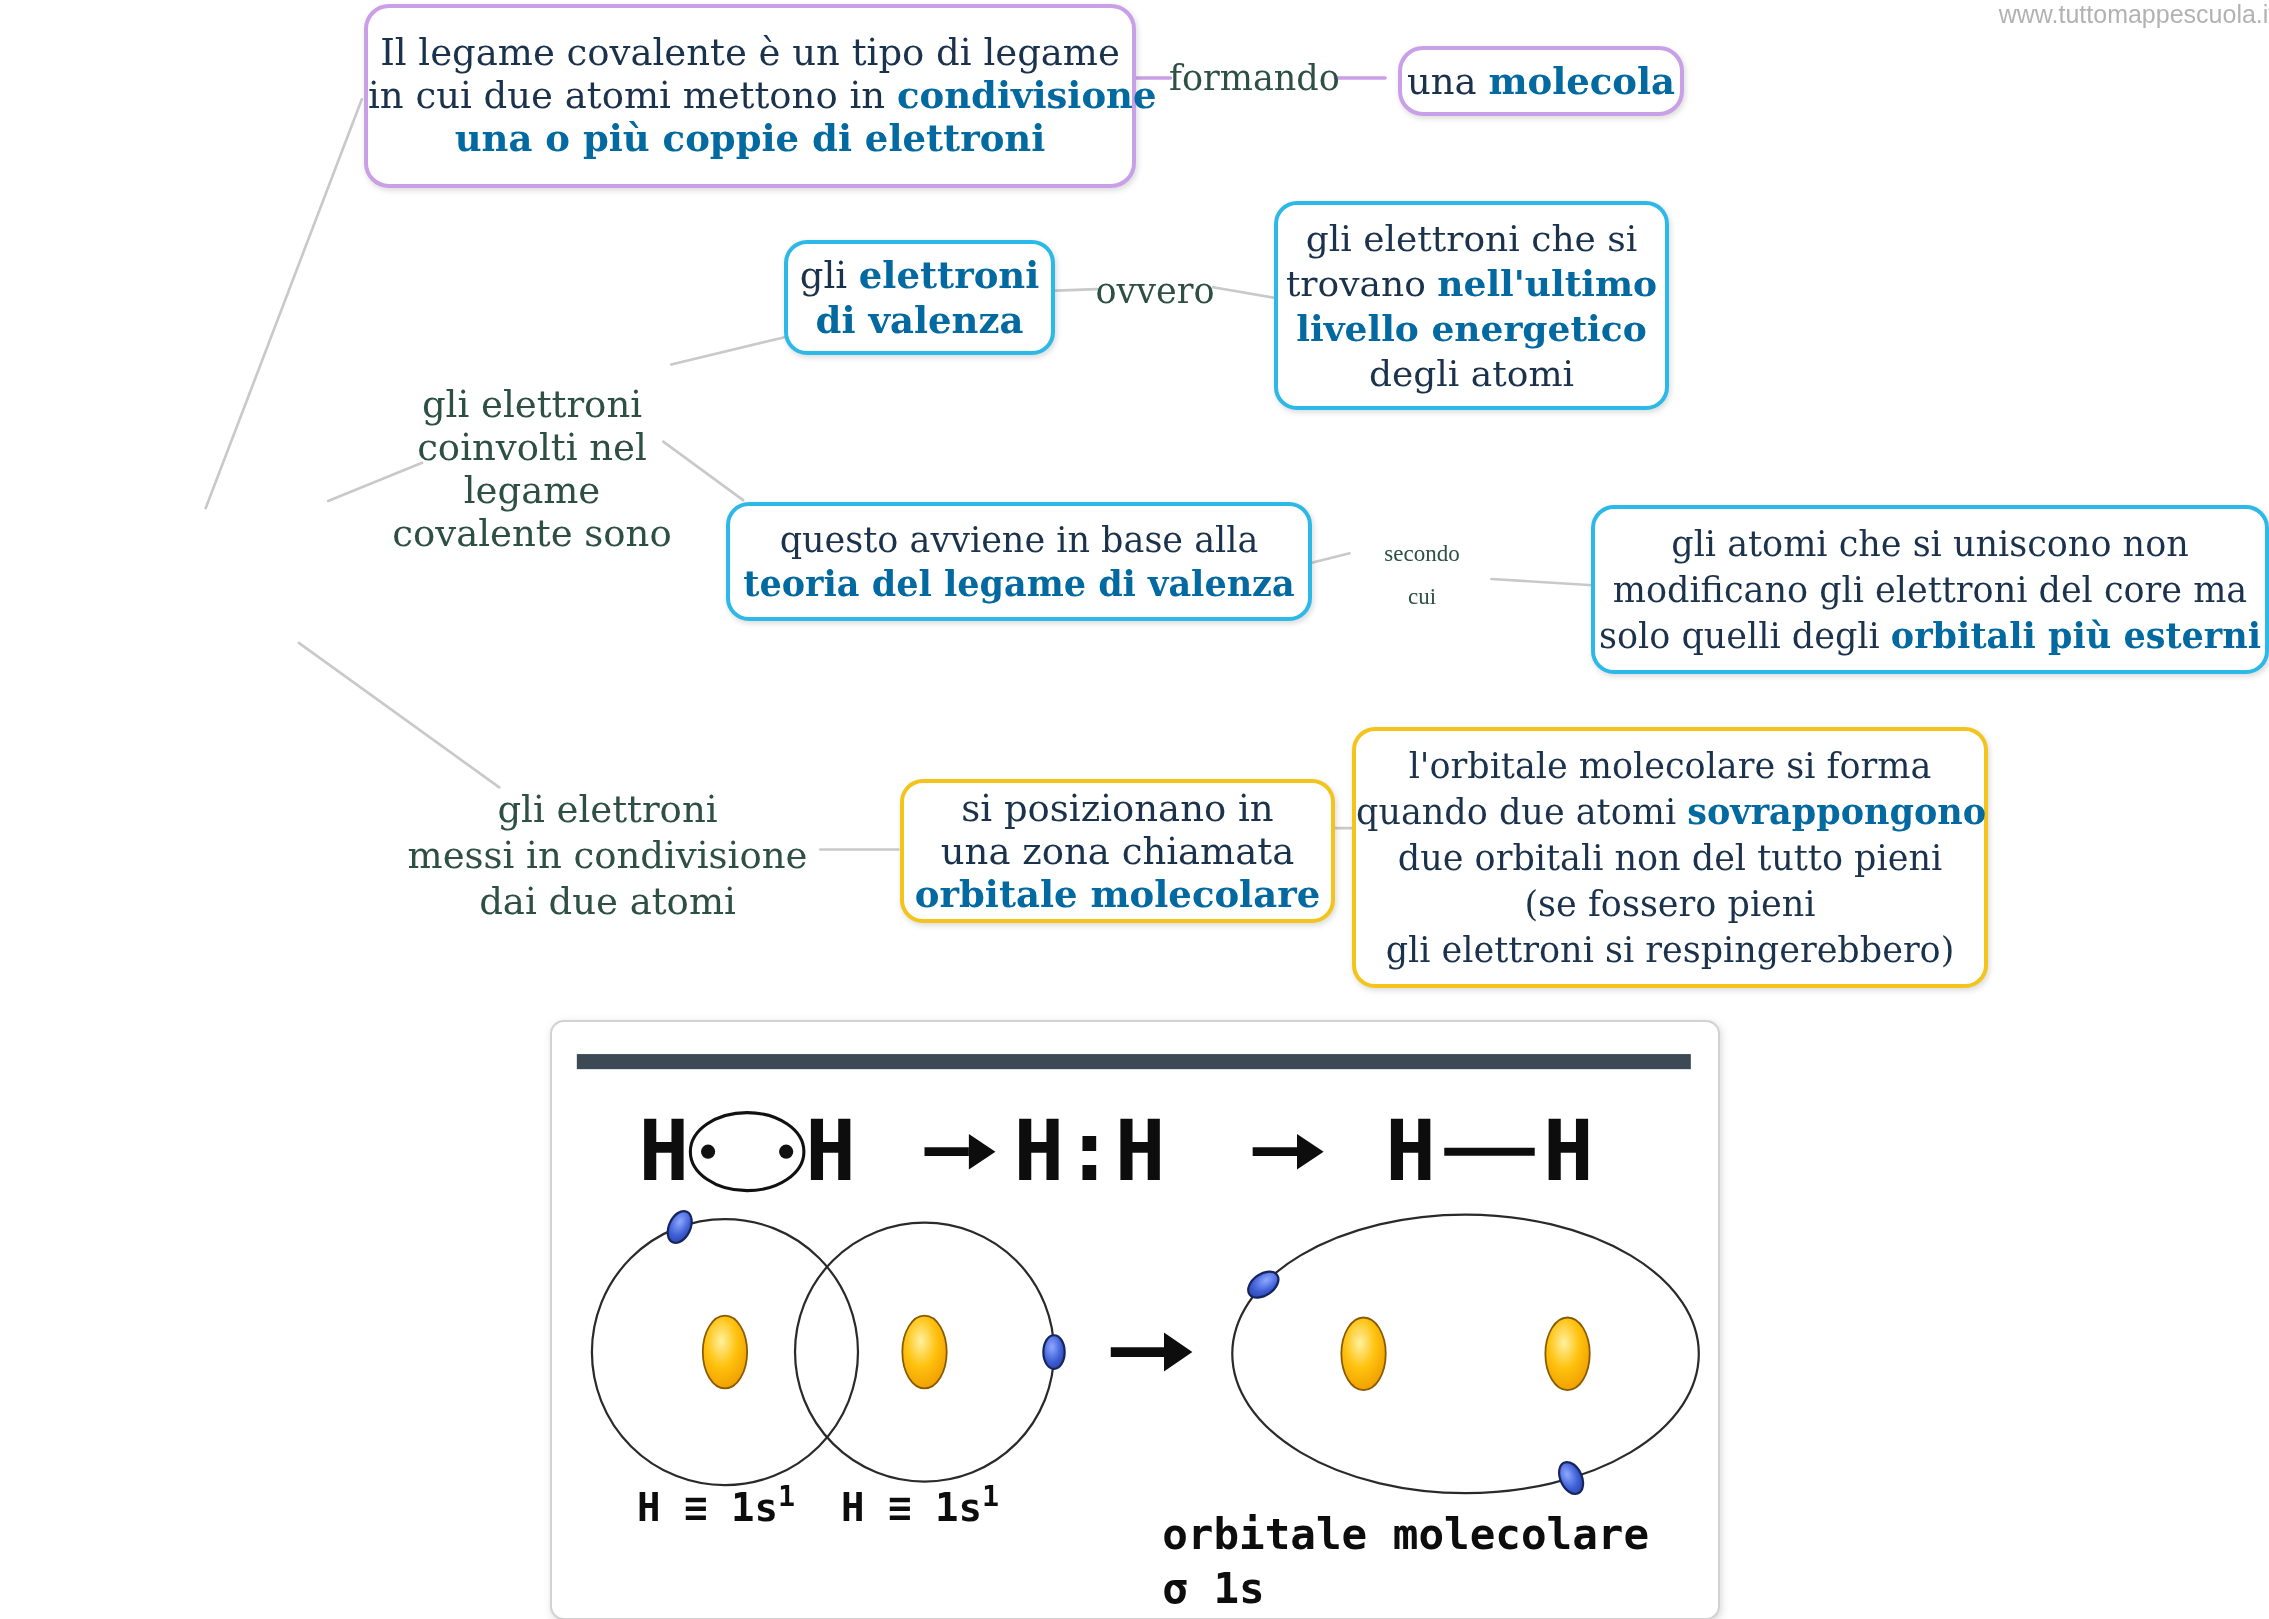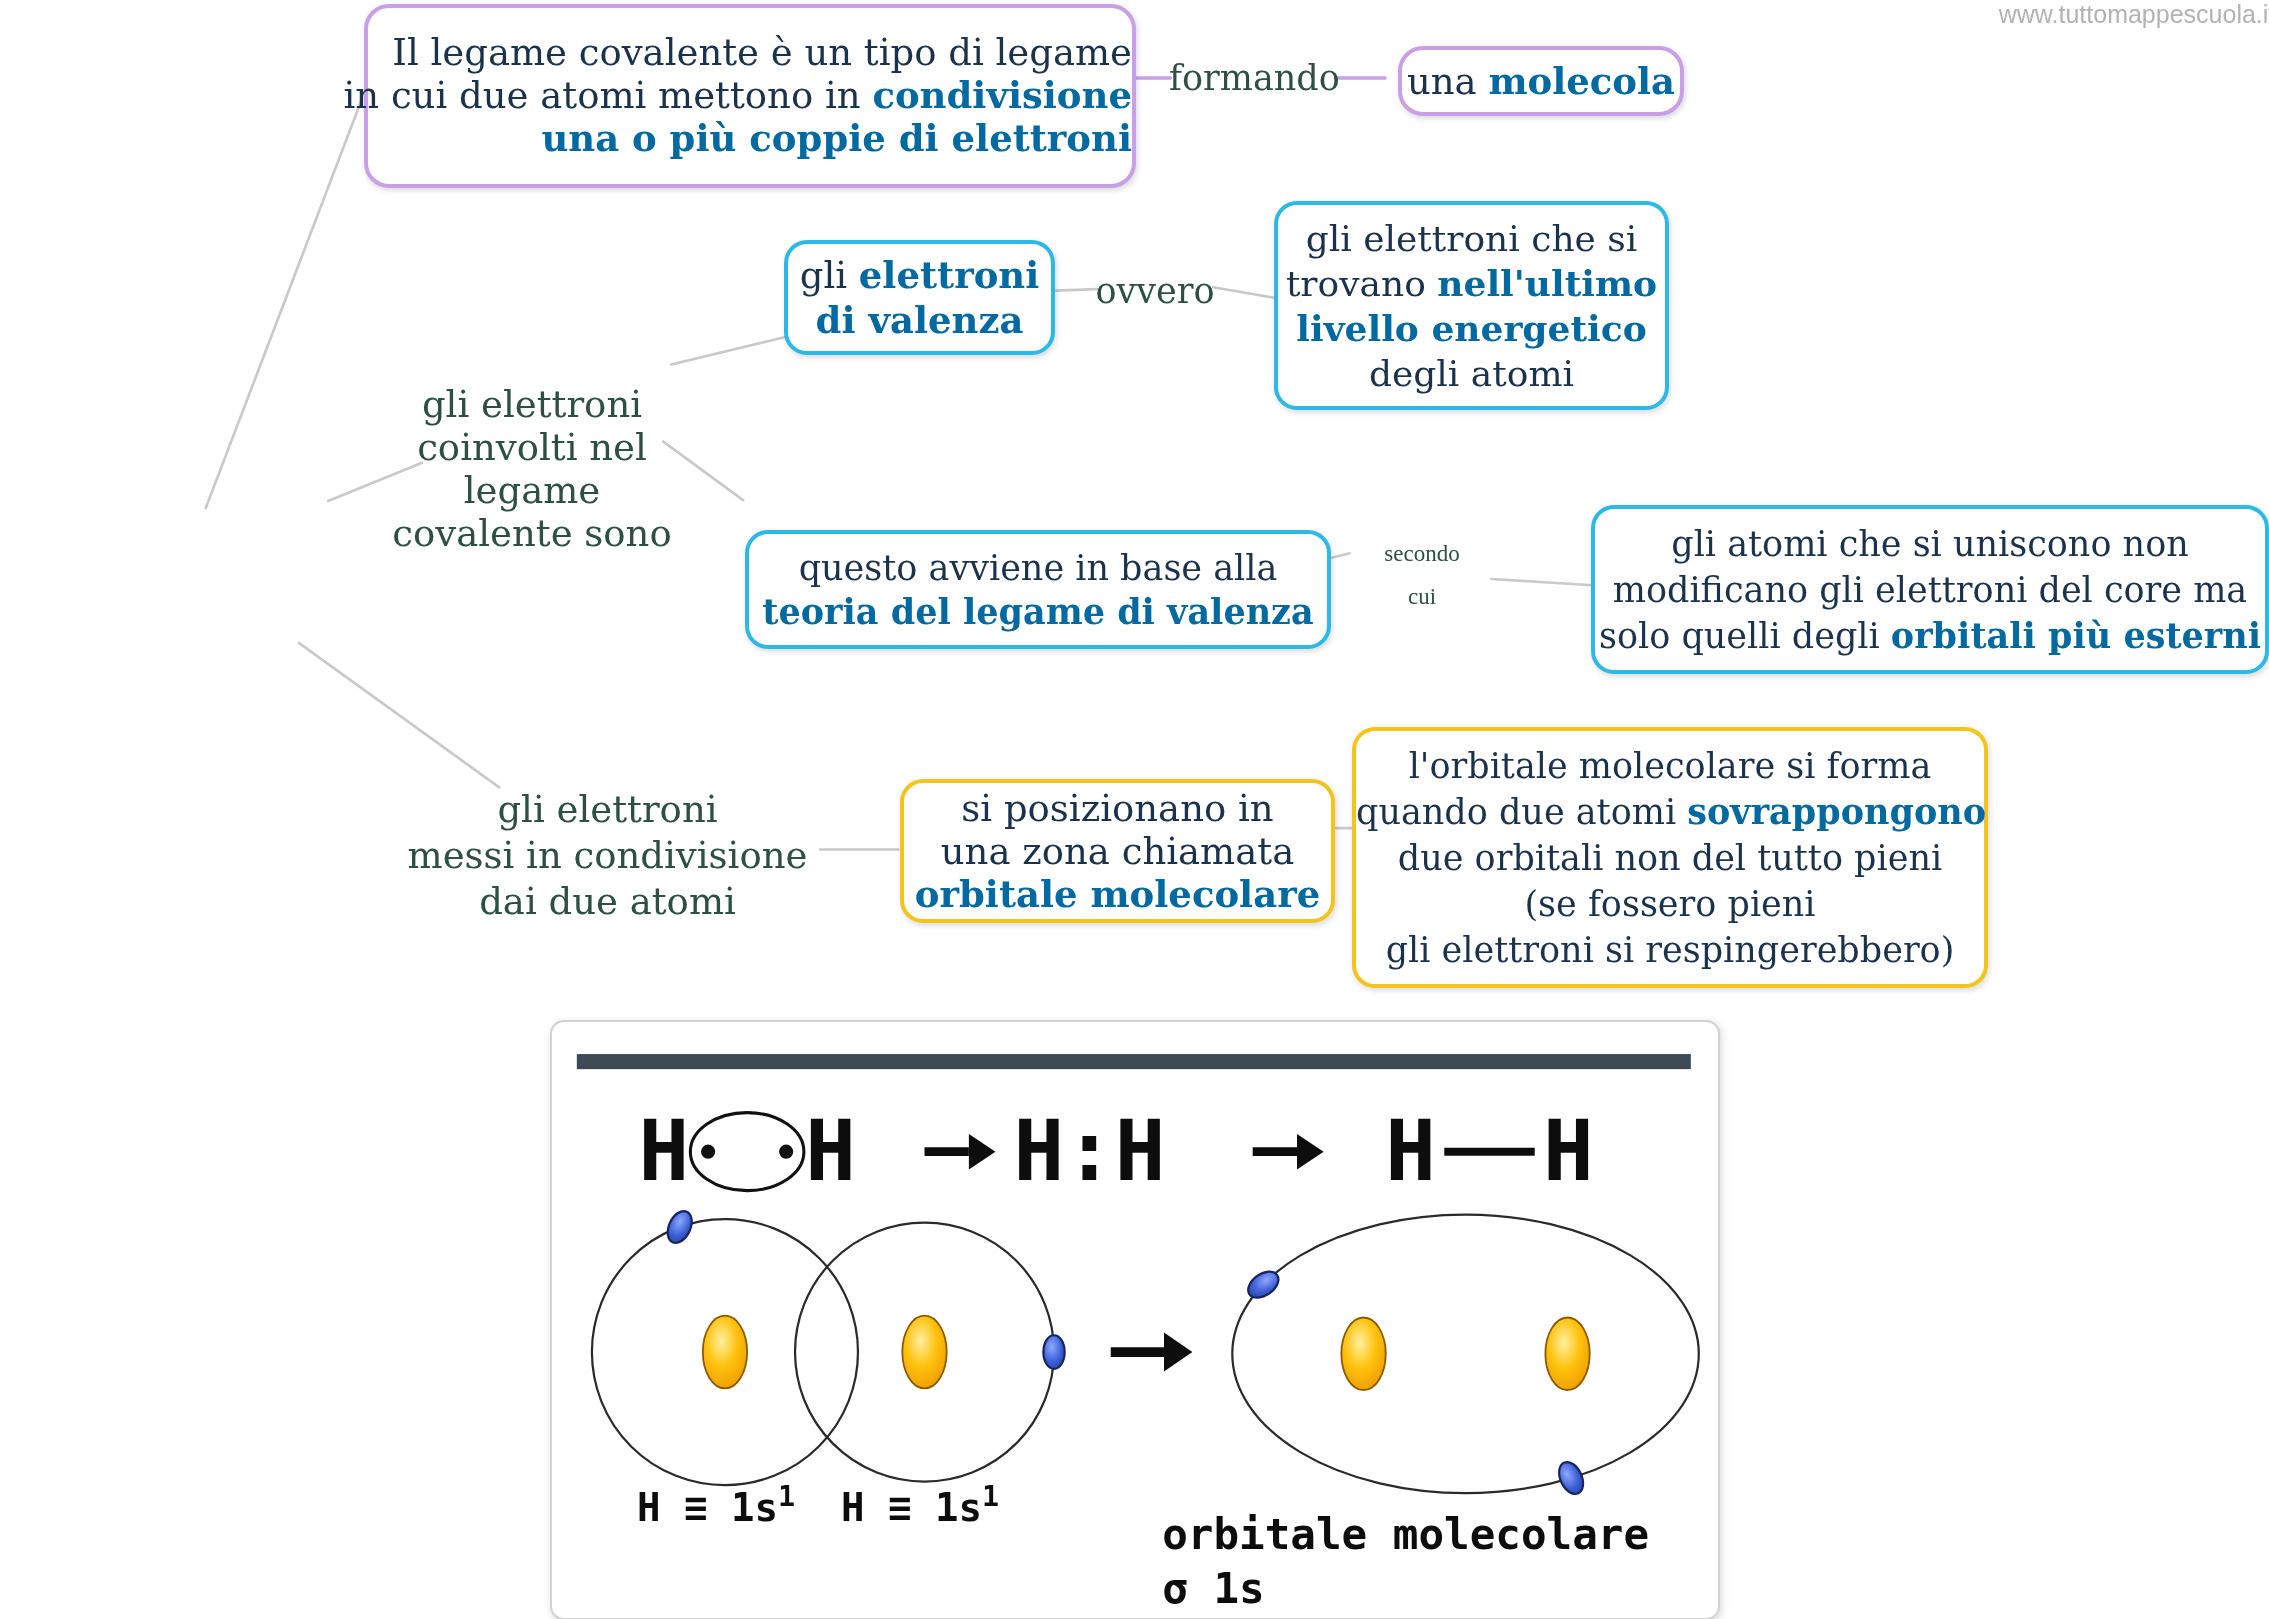--- a/index.html
+++ b/index.html
@@ -46,21 +46,21 @@
       <line x1="1499" y1="934" x2="1524" y2="934"></line>
     </g>
     <g stroke="#c9a0e8" stroke-width="4" stroke-linecap="round">
       <line x1="1274" y1="88" x2="1320" y2="88"></line>
       <line x1="1506" y1="88" x2="1562" y2="88"></line>
     </g>
   </svg>
 
   <div id="watermark">www.tuttomappescuola.it</div>
 
-  <div class="box purple" style="left:364px;top:3.5px;width:764px;height:176px;font-size:37px;line-height:43px;align-items:flex-end;">
+  <div class="box purple" style="left:364px;top:3.5px;width:764px;height:176px;font-size:37px;line-height:43px;">
     <div class="ln"><span>Il legame covalente è un tipo di legame</span><b></b></div>
     <div class="ln"><span>in cui due atomi mettono in </span><b>condivisione</b></div>
     <div class="ln"><span></span><b>una o più coppie di elettroni</b></div>
   </div>
 
   <div class="plain" style="left:1169px;top:57px;width:168px;font-size:35px;line-height:43px;">
     <div class="ln">formando</div>
   </div>
 
   <div class="box purple" style="left:1386px;top:46px;width:278px;height:62px;font-size:37px;line-height:43px;margin-left:12px;">
@@ -84,21 +84,21 @@
   </div>
 
   <div class="plain" style="left:390px;top:383px;width:284px;font-size:37px;line-height:43px;">
     <div class="ln">gli elettroni</div>
     <div class="ln">coinvolti nel</div>
     <div class="ln">legame</div>
     <div class="ln">covalente sono</div>
   </div>
 
 
-  <div class="box cyan" style="left:745px;top:502px;width:578px;height:111px;font-size:35px;line-height:43px;margin-top:28px;">
+  <div class="box cyan" style="left:726px;top:502px;width:578px;height:111px;font-size:35px;line-height:43px;">
     <div class="ln"><span>questo avviene in base alla</span><b></b></div>
     <div class="ln"><span></span><b>teoria del legame di valenza</b></div>
   </div>
 
   <div class="plain" style="left:1351px;top:532px;width:142px;font-size:23px;line-height:43px;font-family:Liberation Serif, serif;">
     <div class="ln">secondo</div>
     <div class="ln">cui</div>
   </div>
 
   <div class="box cyan" style="left:1591px;top:505px;width:670px;height:161px;font-size:35px;line-height:45px;">

